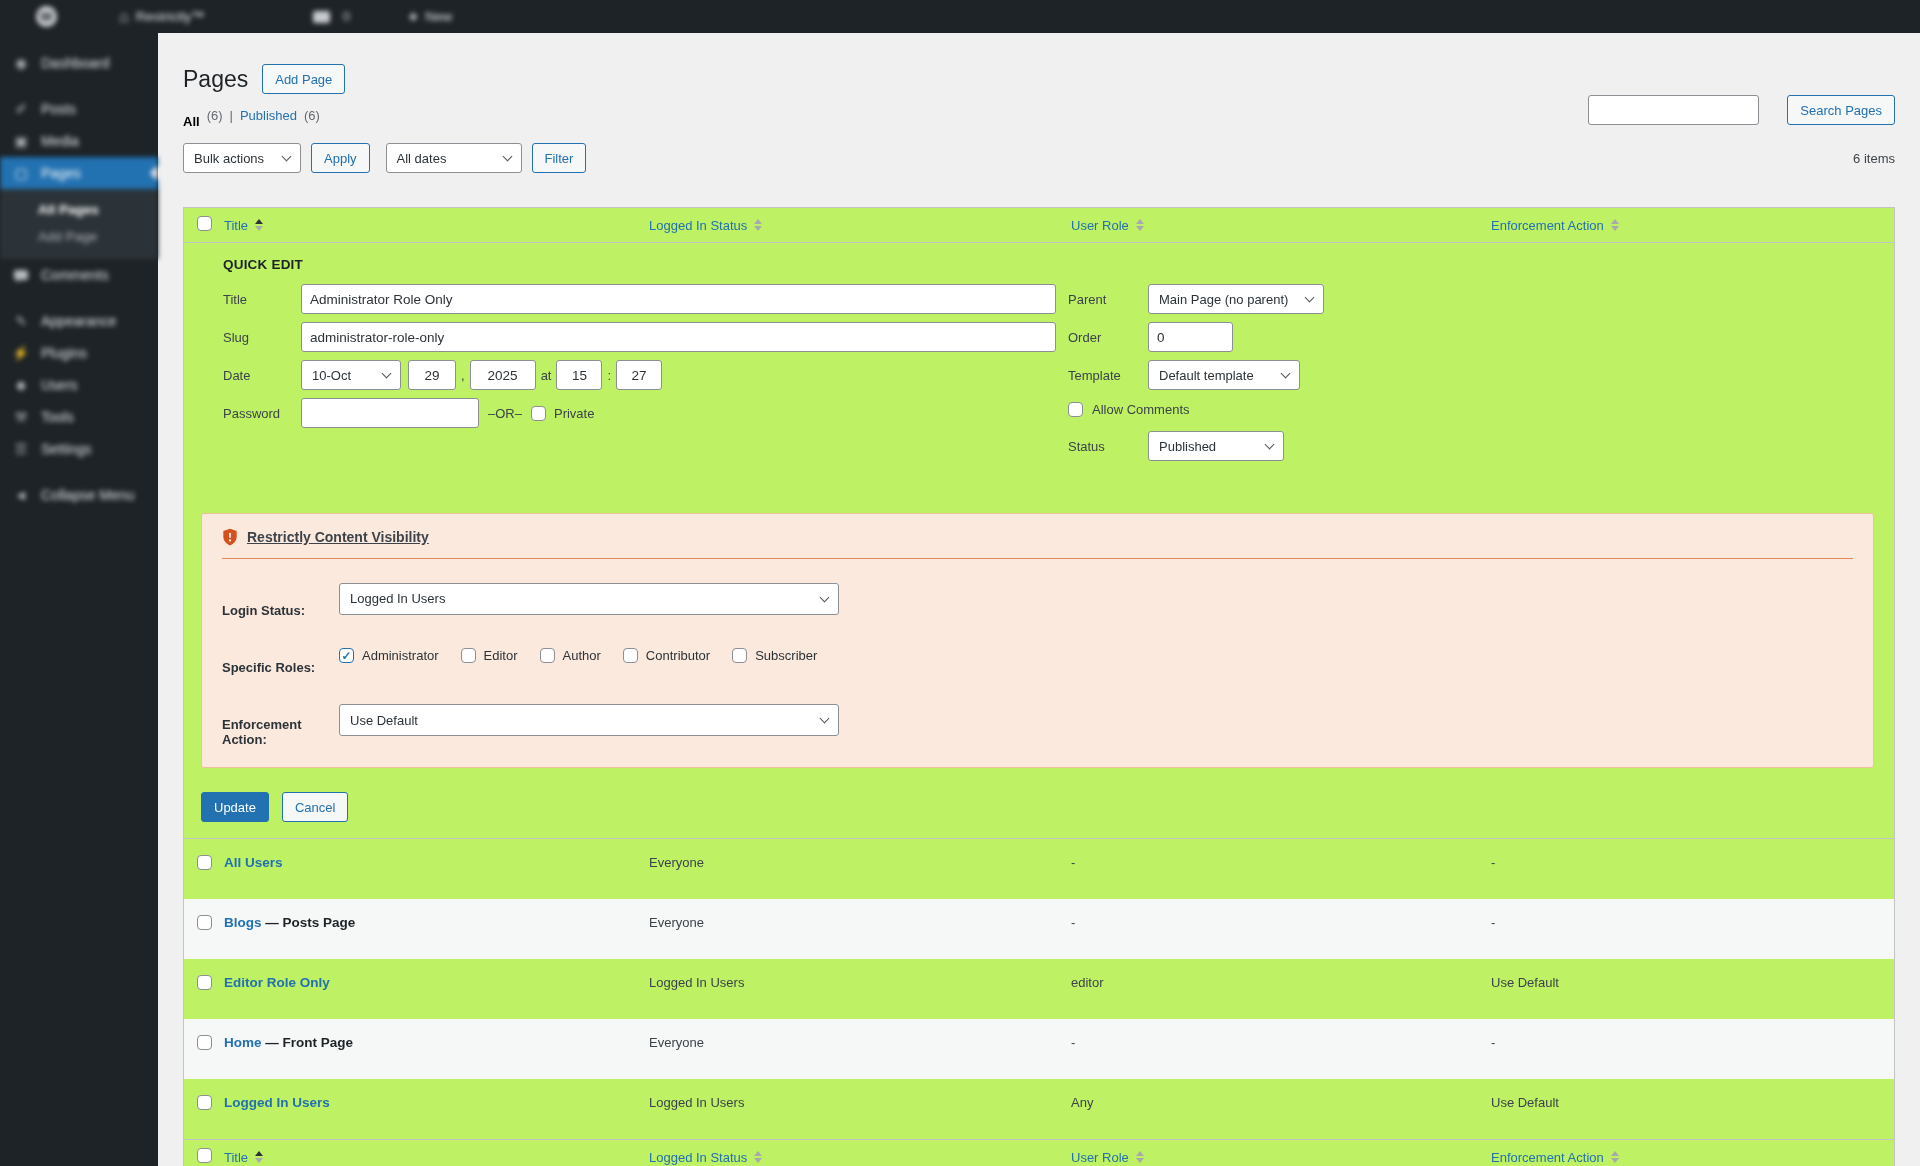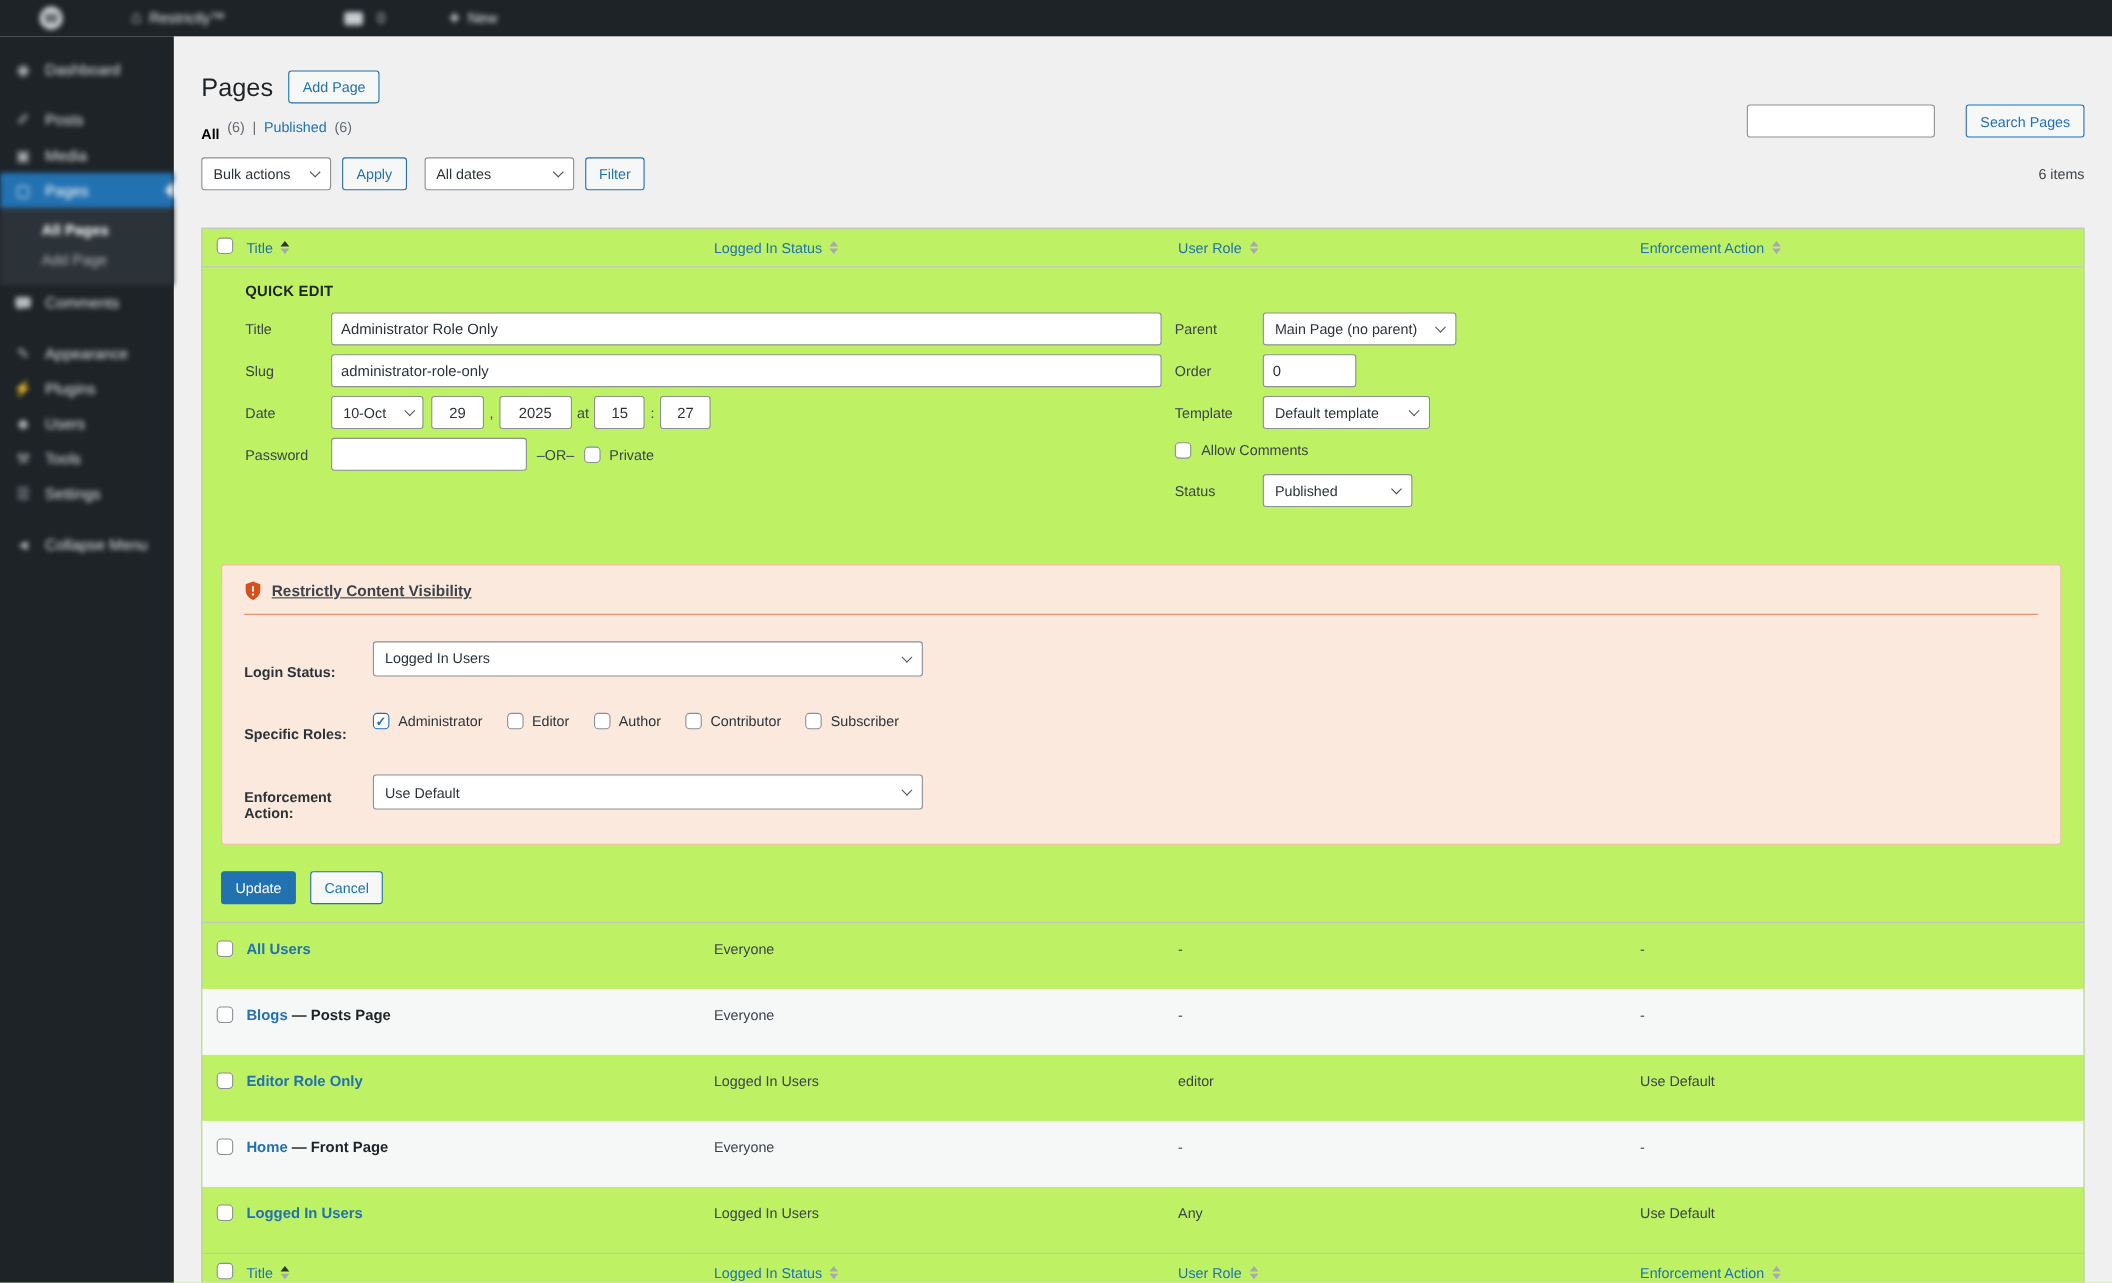--- a/index.html
+++ b/index.html
@@ -264,21 +264,21 @@
             <div class="qe-row">
               <span class="qe-label">Title</span>
               <input class="txt w-full" value="Administrator Role Only" style="">
             </div>
             <div class="qe-row">
               <span class="qe-label">Slug</span>
               <input class="txt w-full" value="administrator-role-only" style="">
             </div>
             <div class="qe-row">
               <span class="qe-label">Date</span>
-              <span class="selectbox" style="width:84px">
+              <span class="selectbox" style="width:100px">
                   <span>10-Oct</span>
                   <span class="chev"></span>
                 </span>
               <input class="txt" style="width: 48px; margin-left: 7px; text-align: center;" value="29">
               <span class="qe-sep">,</span>
               <input class="txt" style="width: 66px; text-align: center;" value="2025">
               <span class="qe-sep">at</span>
               <input class="txt" style="width: 46px; text-align: center;" value="15">
               <span class="qe-sep">:</span>
               <input class="txt" style="width: 46px; text-align: center;" value="27">

